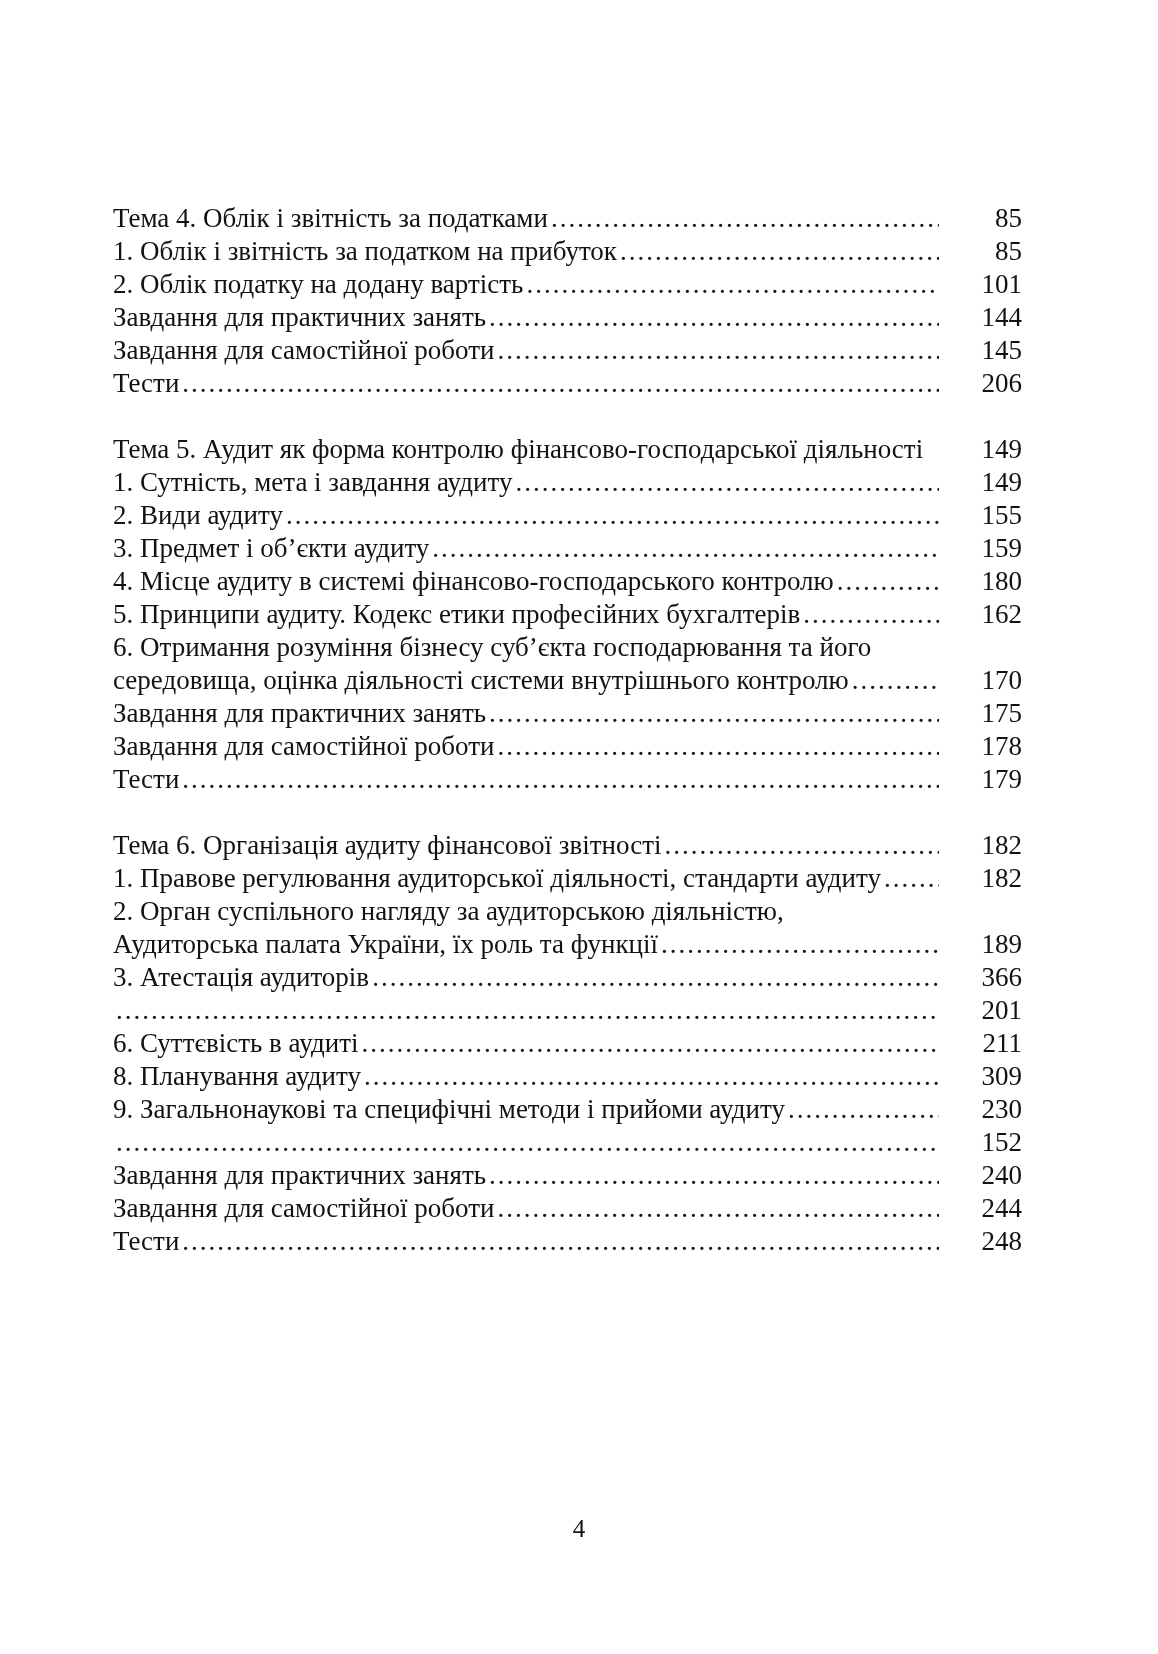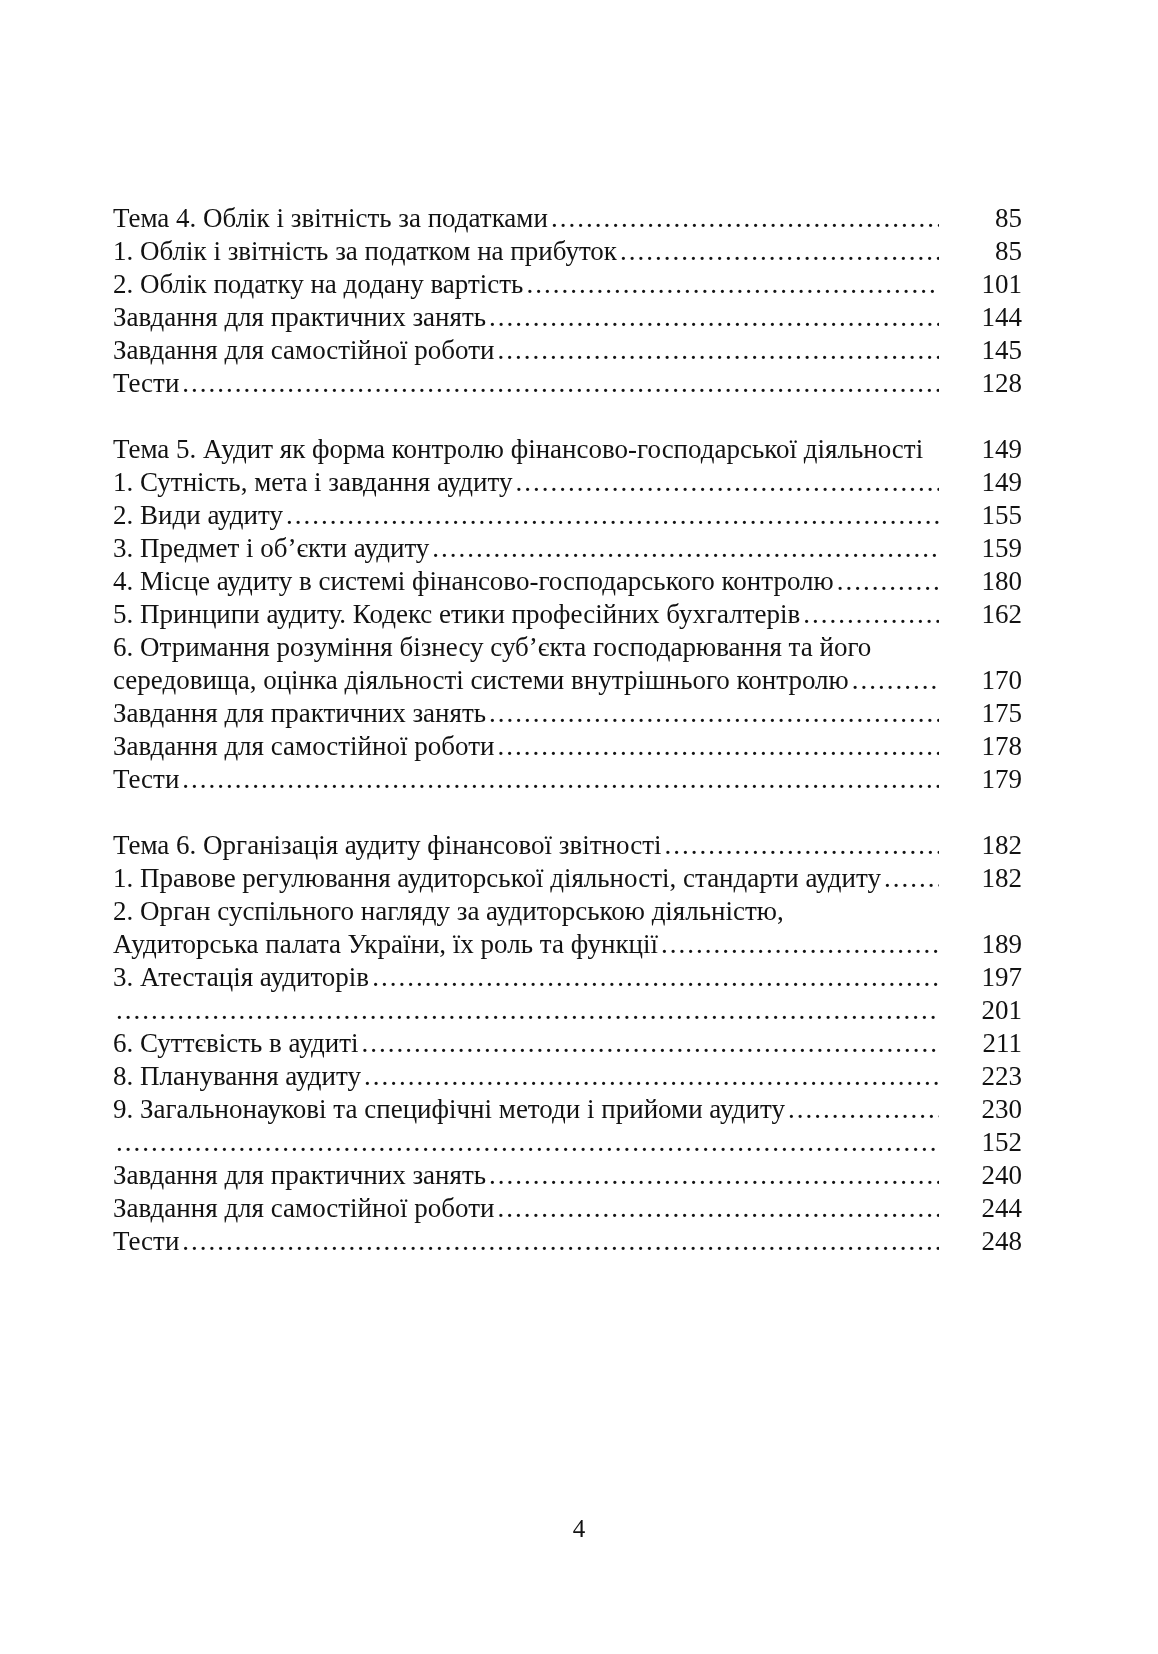--- a/index.html
+++ b/index.html
@@ -80,21 +80,21 @@
           <span class="num">144</span>
         </div>
         <div class="toc-row">
           <span class="t">Завдання для самостійної роботи</span>
           <span class="dots"></span>
           <span class="num">145</span>
         </div>
         <div class="toc-row">
           <span class="t">Тести</span>
           <span class="dots"></span>
-          <span class="num">128</span>
+          <span class="num">206</span>
         </div>
       </div>
       <div class="toc-section">
         <div class="toc-row">
           <span class="t">Тема 5. Аудит як форма контролю фінансово-господарської діяльності</span>
           <span class="dots none"></span>
           <span class="num">149</span>
         </div>
         <div class="toc-row">
           <span class="t">1. Сутність, мета і завдання аудиту</span>
@@ -164,35 +164,35 @@
           <span class="num"></span>
         </div>
         <div class="toc-row">
           <span class="t">Аудиторська палата України, їх роль та функції</span>
           <span class="dots"></span>
           <span class="num">189</span>
         </div>
         <div class="toc-row">
           <span class="t">3. Атестація аудиторів</span>
           <span class="dots"></span>
-          <span class="num">197</span>
+          <span class="num">366</span>
         </div>
         <div class="toc-row">
           <span class="dots"></span>
           <span class="num">201</span>
         </div>
         <div class="toc-row">
           <span class="t">6. Суттєвість в аудиті</span>
           <span class="dots"></span>
           <span class="num">211</span>
         </div>
         <div class="toc-row">
           <span class="t">8. Планування аудиту</span>
           <span class="dots"></span>
-          <span class="num">223</span>
+          <span class="num">309</span>
         </div>
         <div class="toc-row">
           <span class="t">9. Загальнонаукові та специфічні методи і прийоми аудиту</span>
           <span class="dots"></span>
           <span class="num">230</span>
         </div>
         <div class="toc-row">
           <span class="dots"></span>
           <span class="num">152</span>
         </div>

